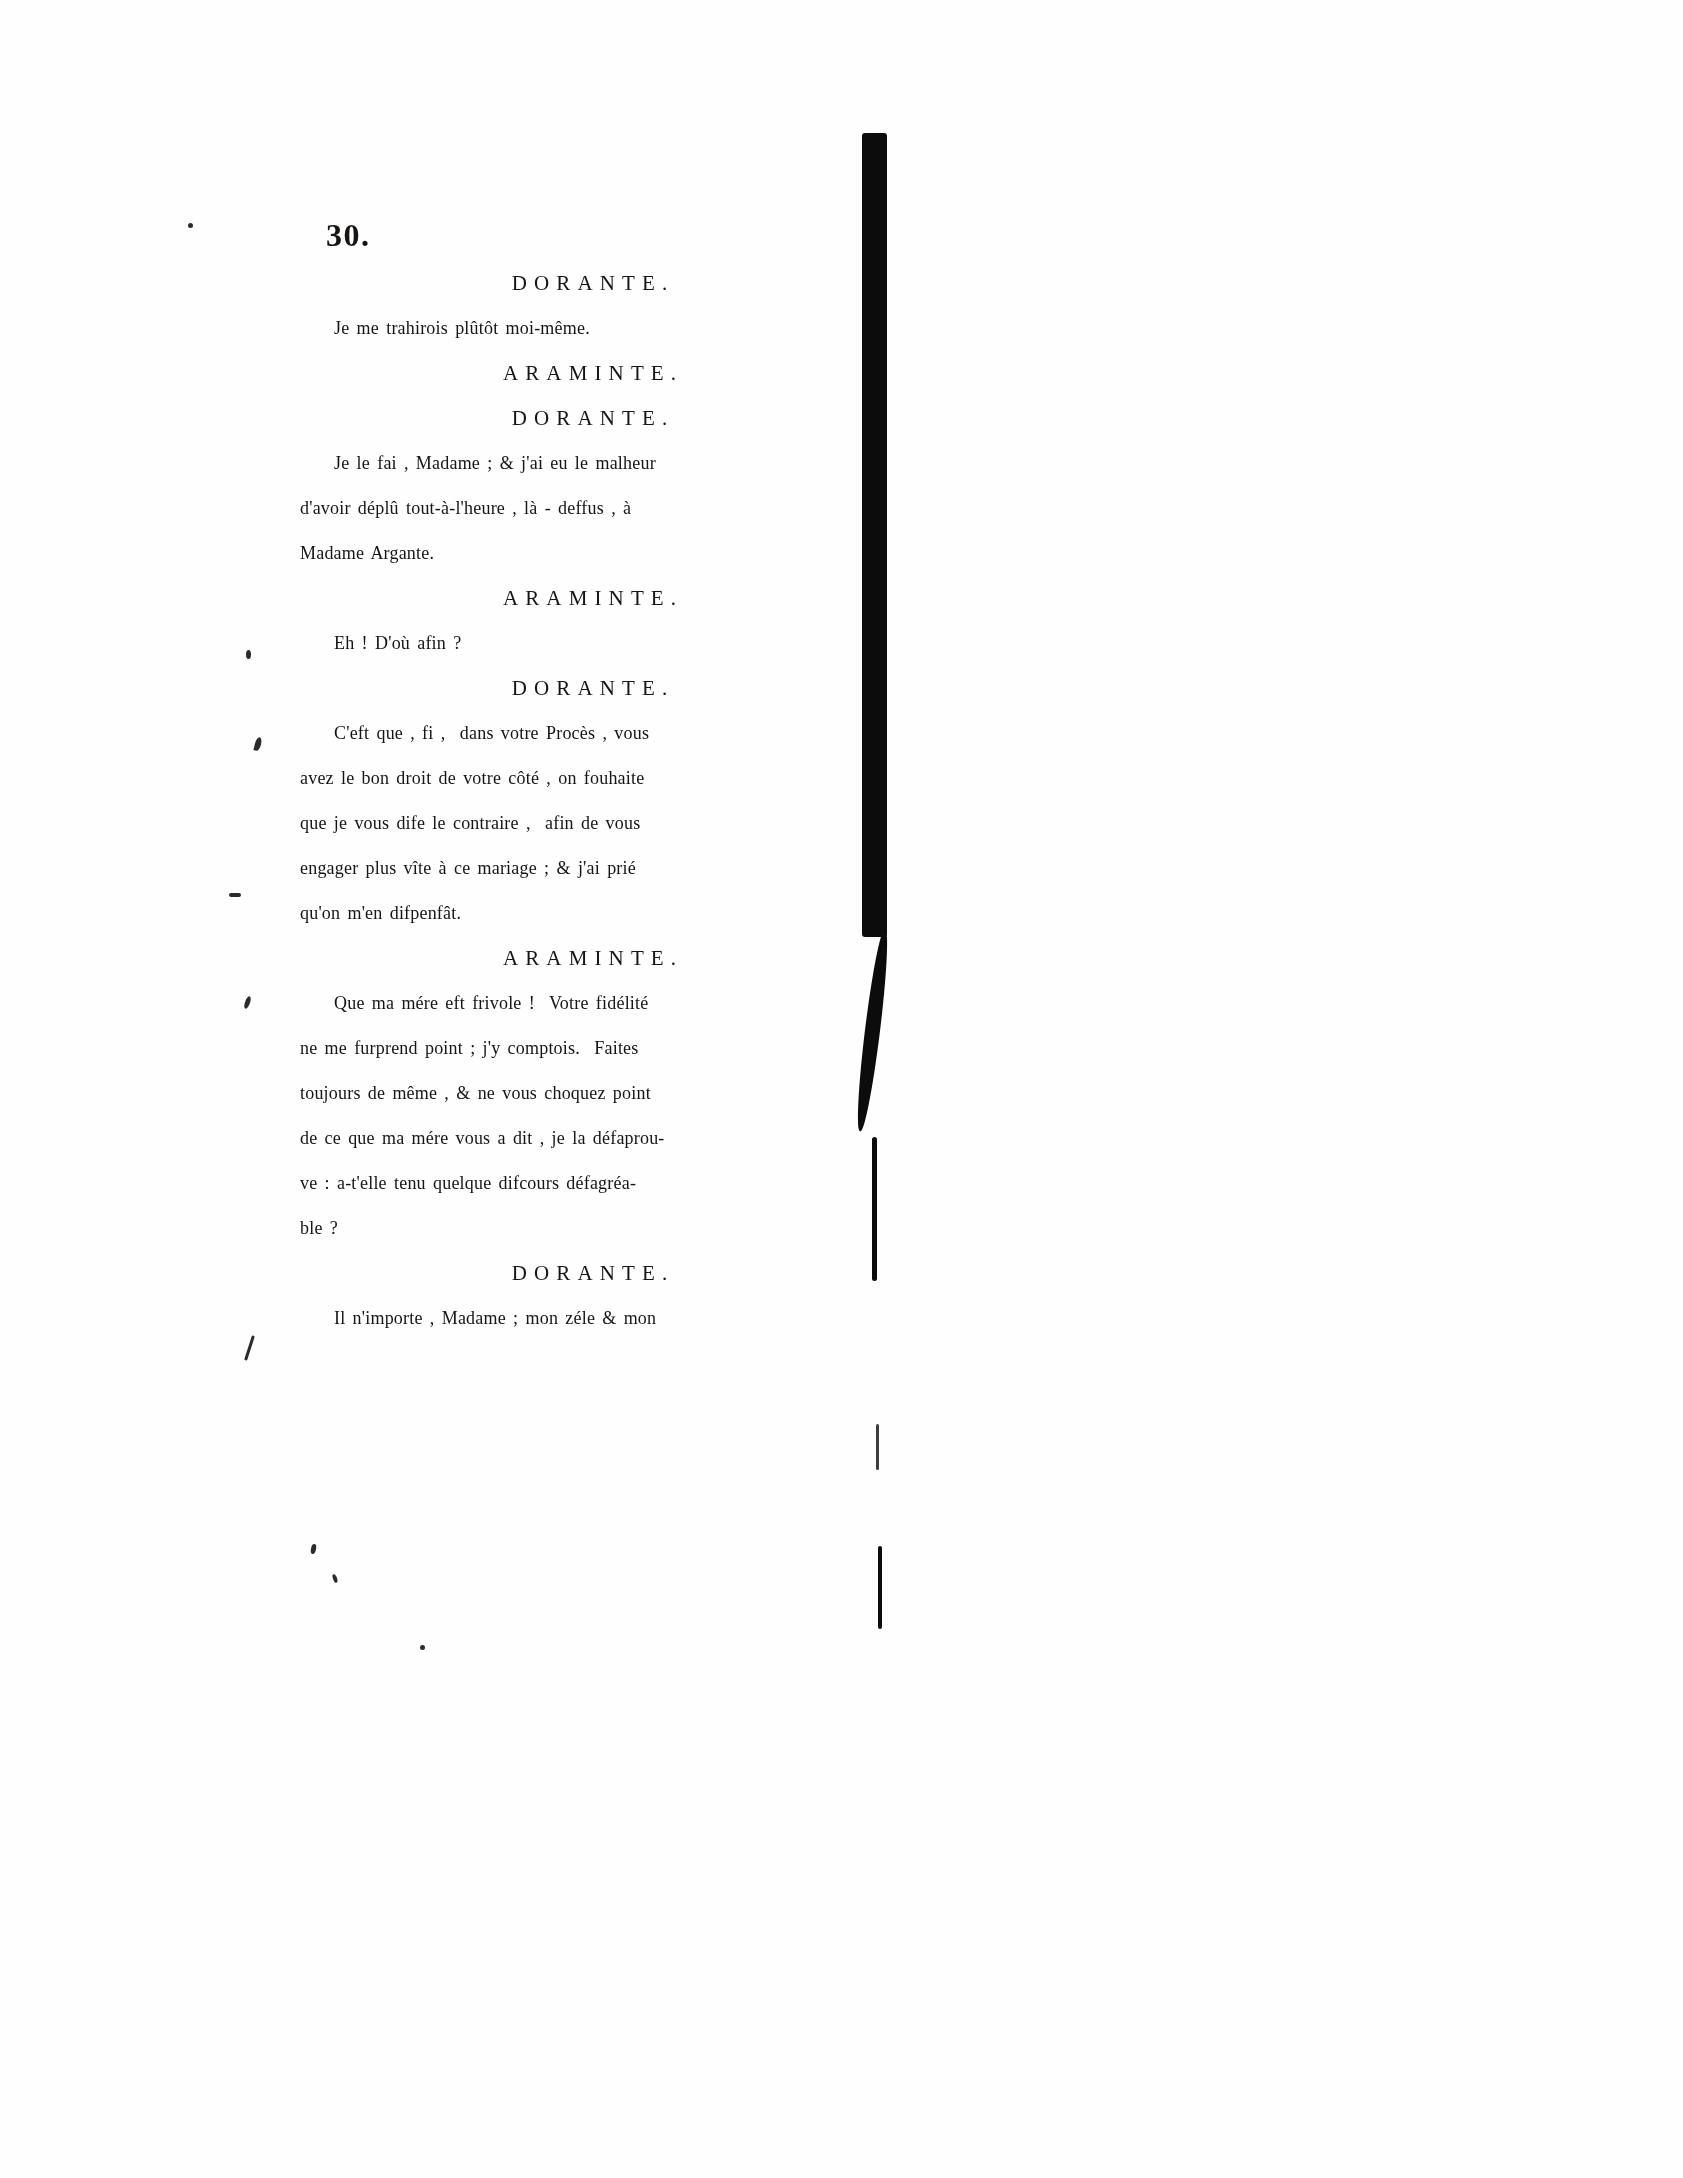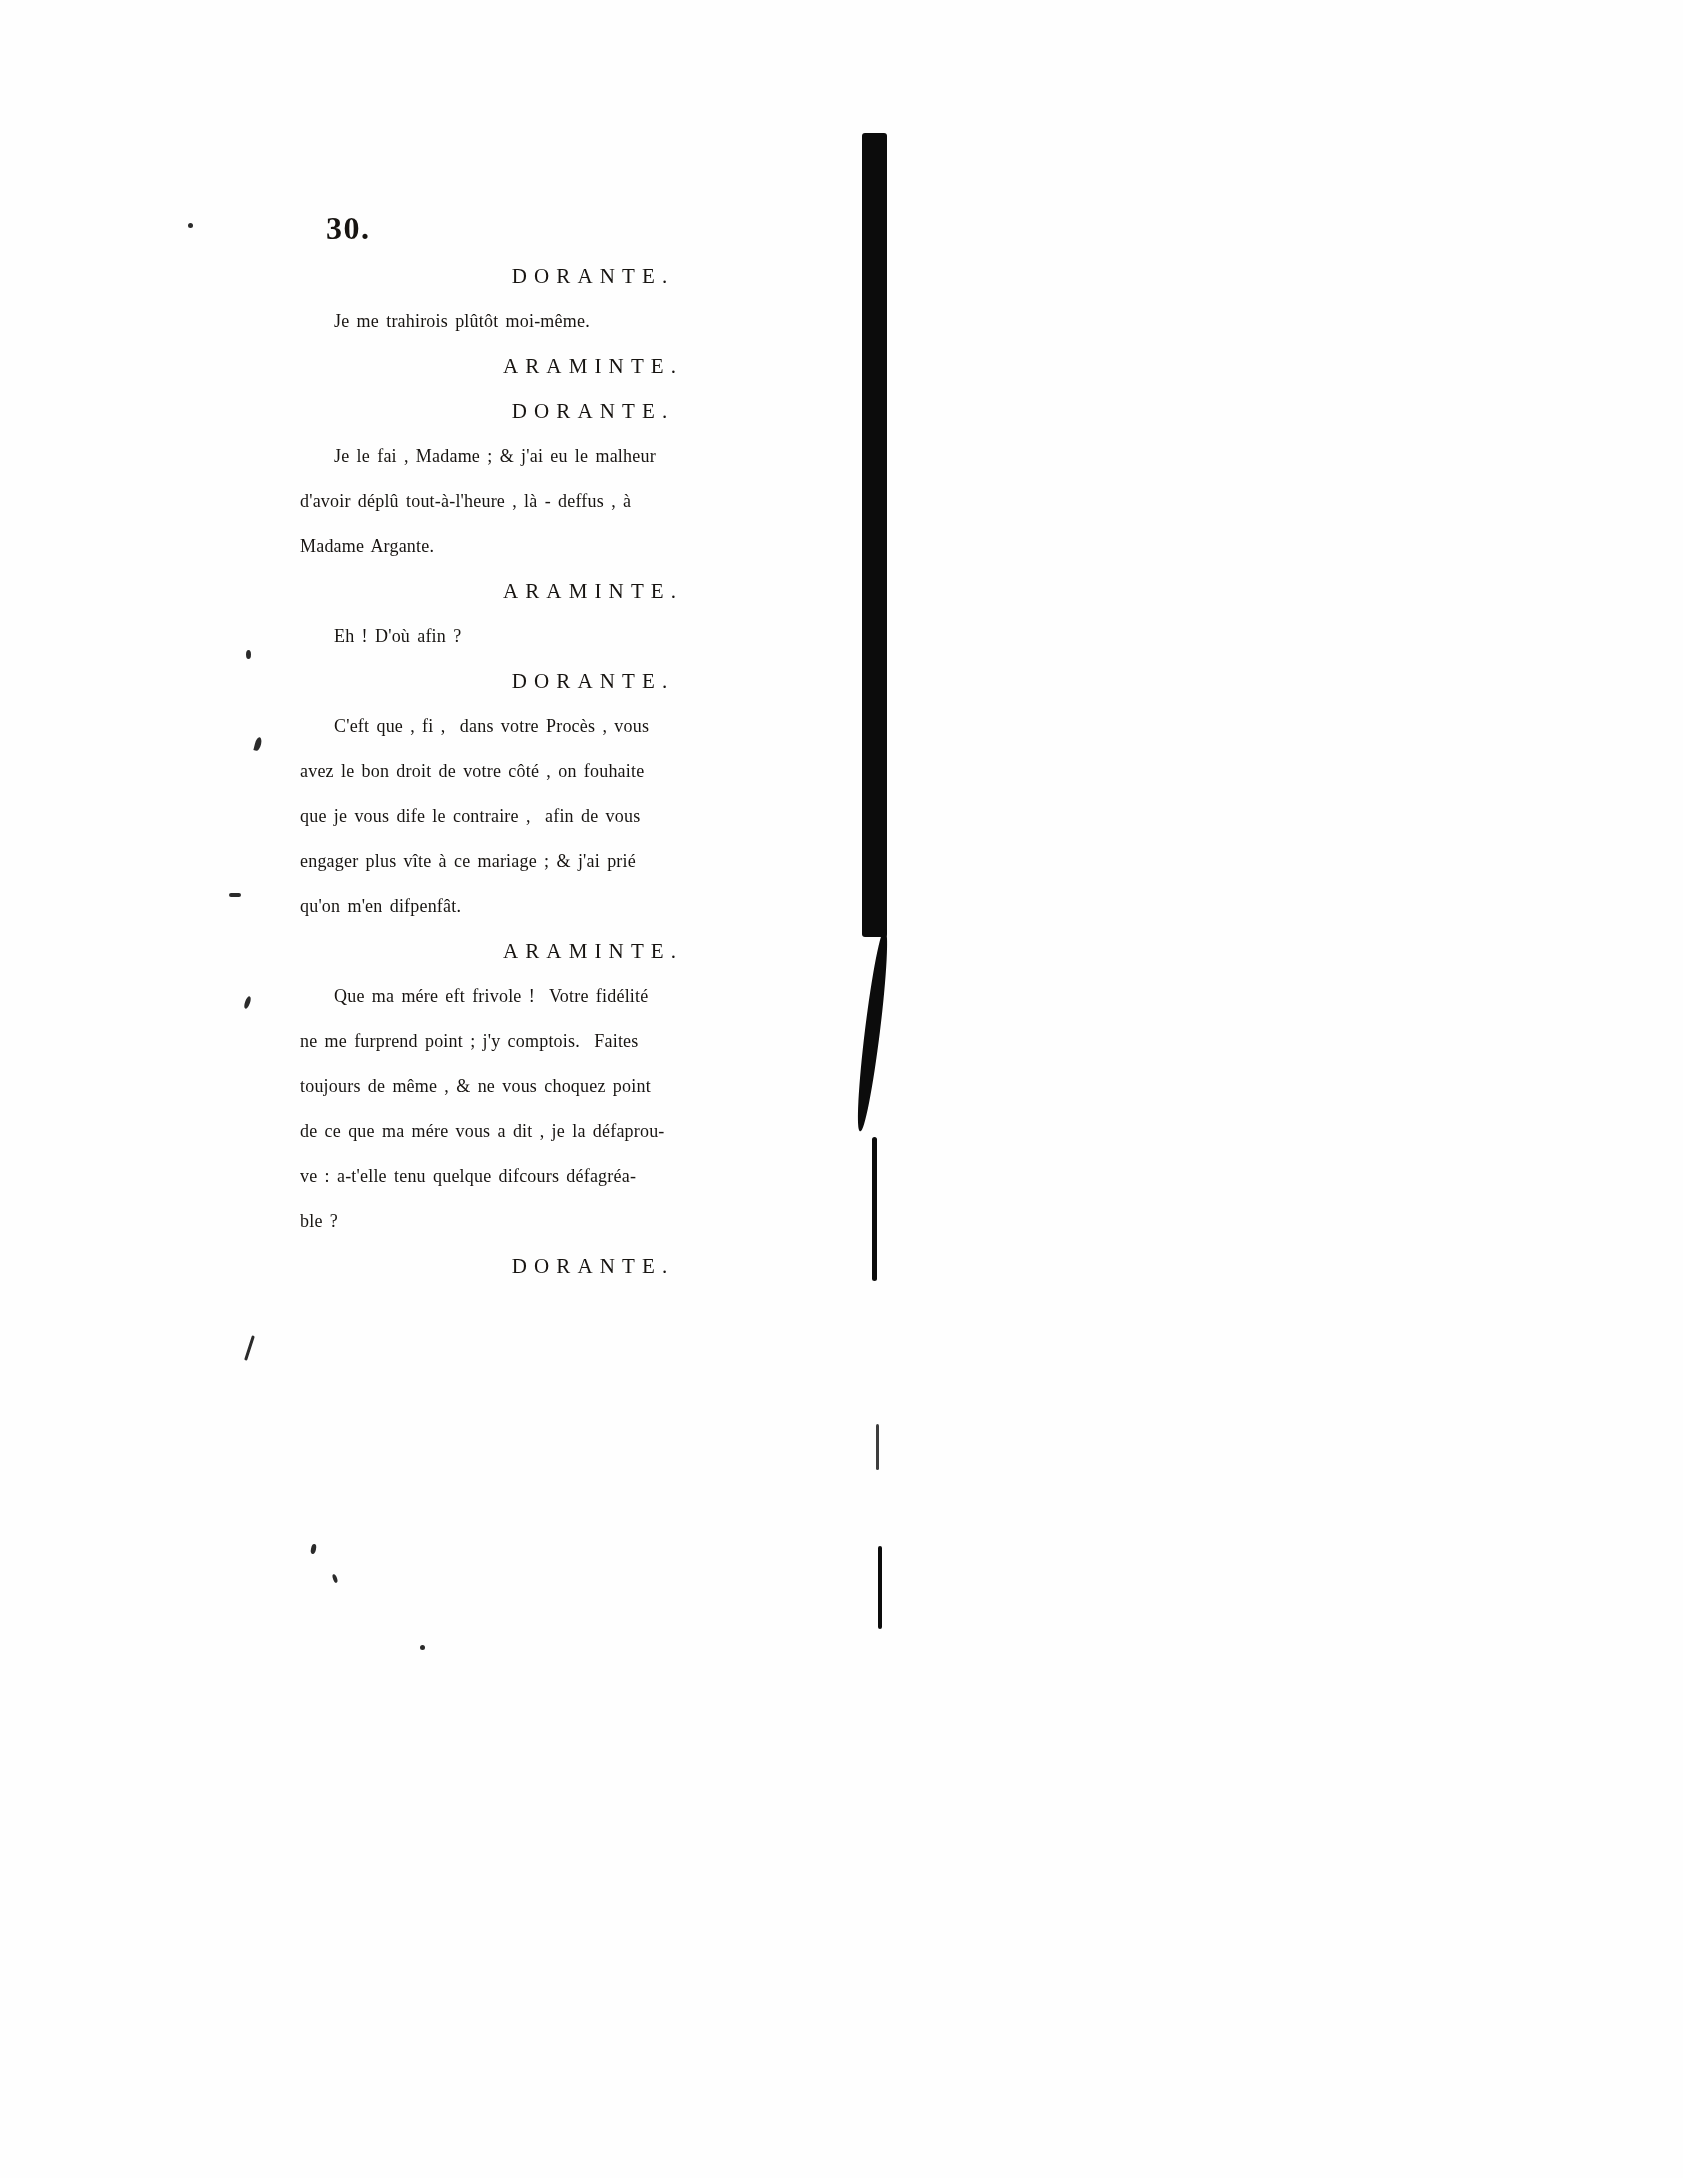--- a/index.html
+++ b/index.html
@@ -8,21 +8,21 @@
     width: 1683px;
     height: 2178px;
     background: #fefefe;
     overflow: hidden;
     font-family: "Liberation Serif", "DejaVu Serif", serif;
     color: #171411;
   }
   .text-block {
     position: absolute;
     left: 300px;
-    top: 204px;
+    top: 211px;
     width: 579px;
   }
   .running-header {
     display: flex;
     align-items: baseline;
     font-weight: 700;
     font-size: 34px;
     line-height: 48px;
     letter-spacing: 1.5px;
     margin-bottom: 2px;
@@ -87,20 +87,21 @@
 
     <div class="speaker">ARAMINTE.</div>
     <div class="para">Que ma mére eft frivole !  Votre fidélité
 ne me furprend point ; j'y comptois.  Faites
 toujours de même , &amp; ne vous choquez point
 de ce que ma mére vous a dit , je la défaprou-
 ve : a-t'elle tenu quelque difcours défagréa-
 ble ?</div>
 
     <div class="speaker">DORANTE.</div>
+    <div class="para">Il n'importe , Madame ; mon zéle &amp; mon</div>
 
   </div>
 
   <div class="edge" style="left:862px; top:133px; width:25px; height:804px; border-radius:3px;"></div>
   <div class="edge-taper" style="left:865px; top:929px; width:15px; height:203px; transform:rotate(7deg);"></div>
   <div class="edge" style="left:872px; top:1137px; width:5px; height:144px; border-radius:3px;"></div>
   <div class="edge" style="left:876px; top:1424px; width:3px; height:46px; border-radius:2px; opacity:.8;"></div>
   <div class="edge" style="left:878px; top:1546px; width:4px; height:83px; border-radius:2px;"></div>
 
   <div class="sp" style="left:255px; top:737px; width:6px; height:14px; border-radius:60% 60% 60% 0; transform:rotate(14deg);"></div>

